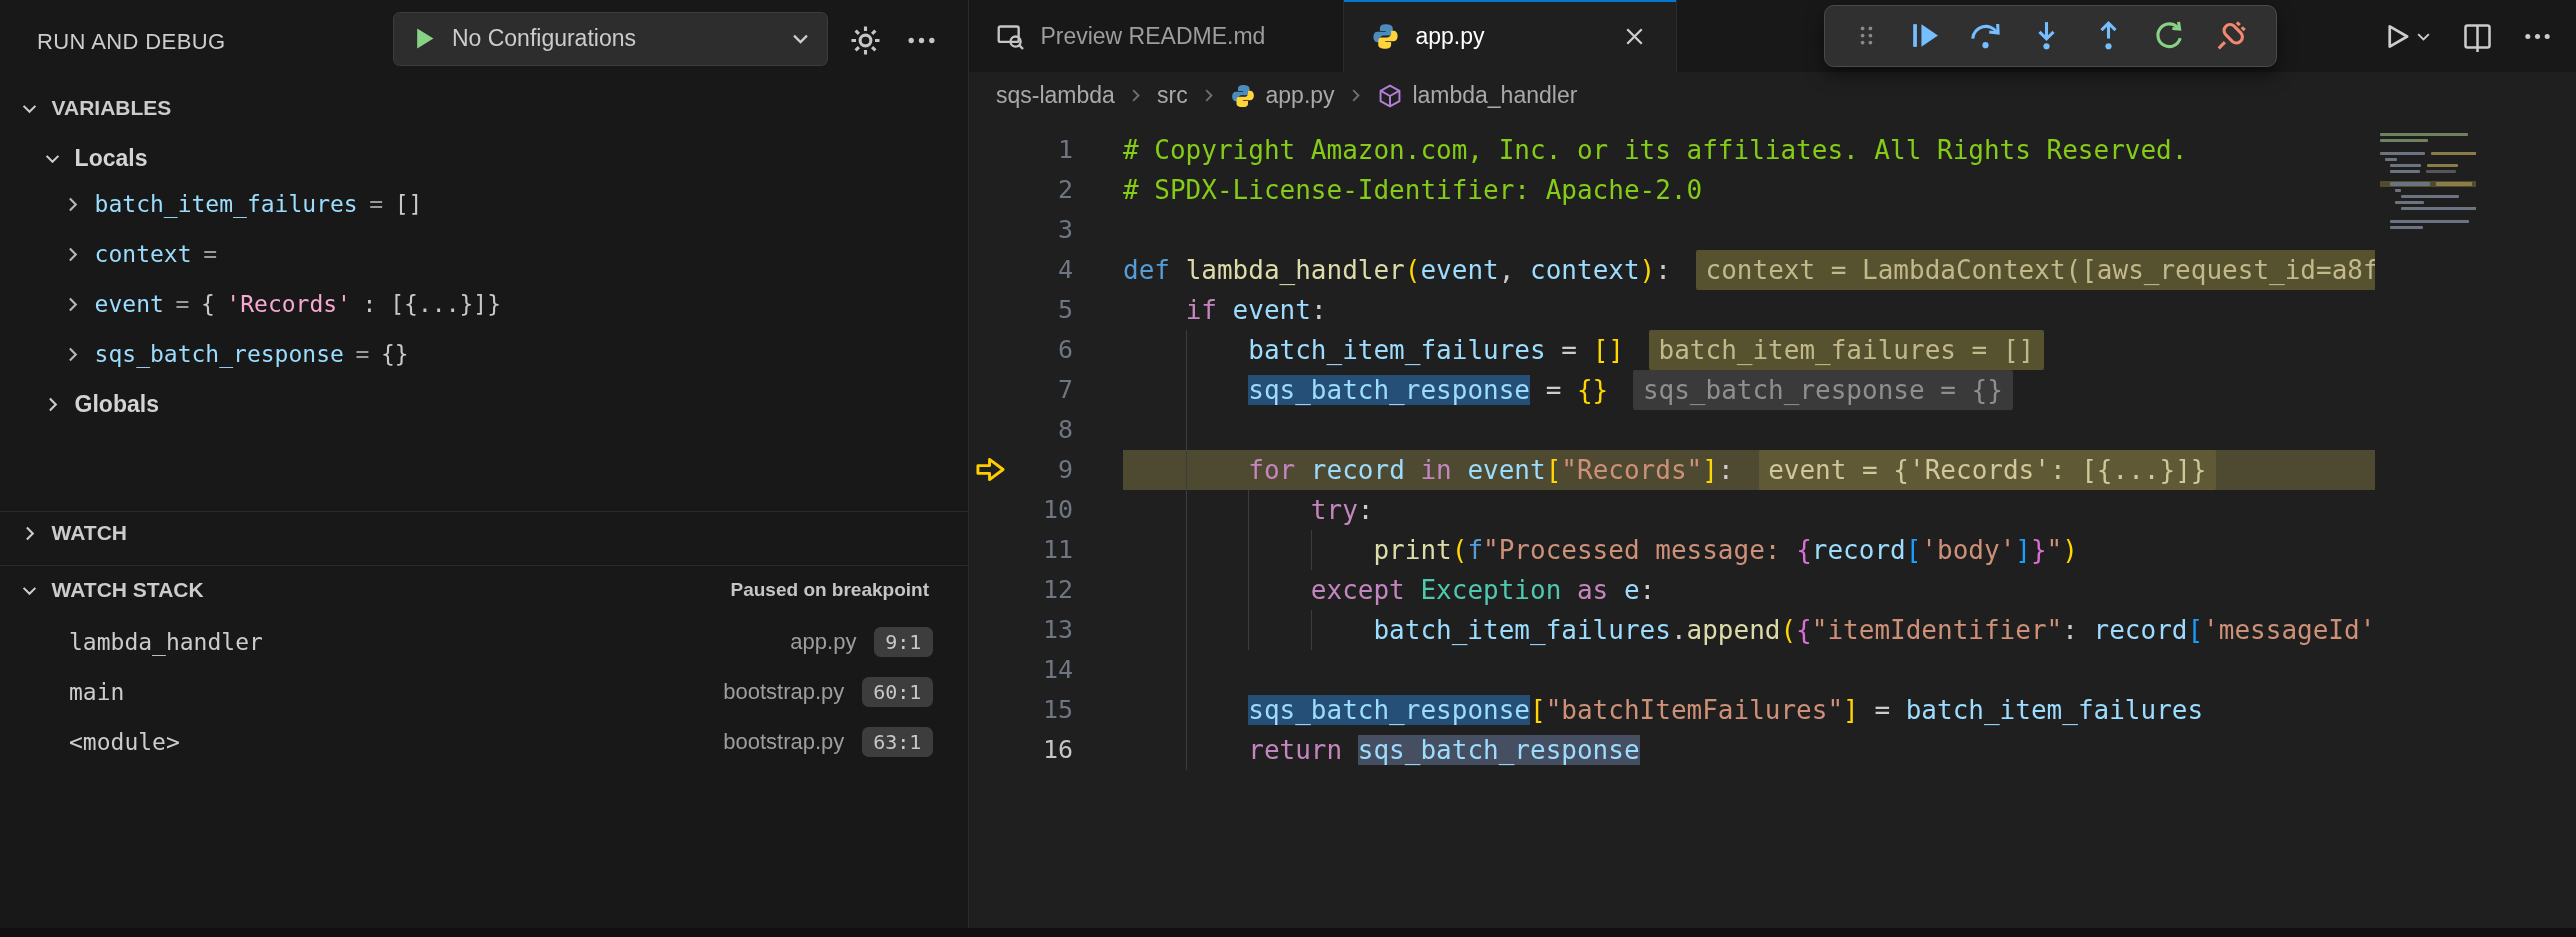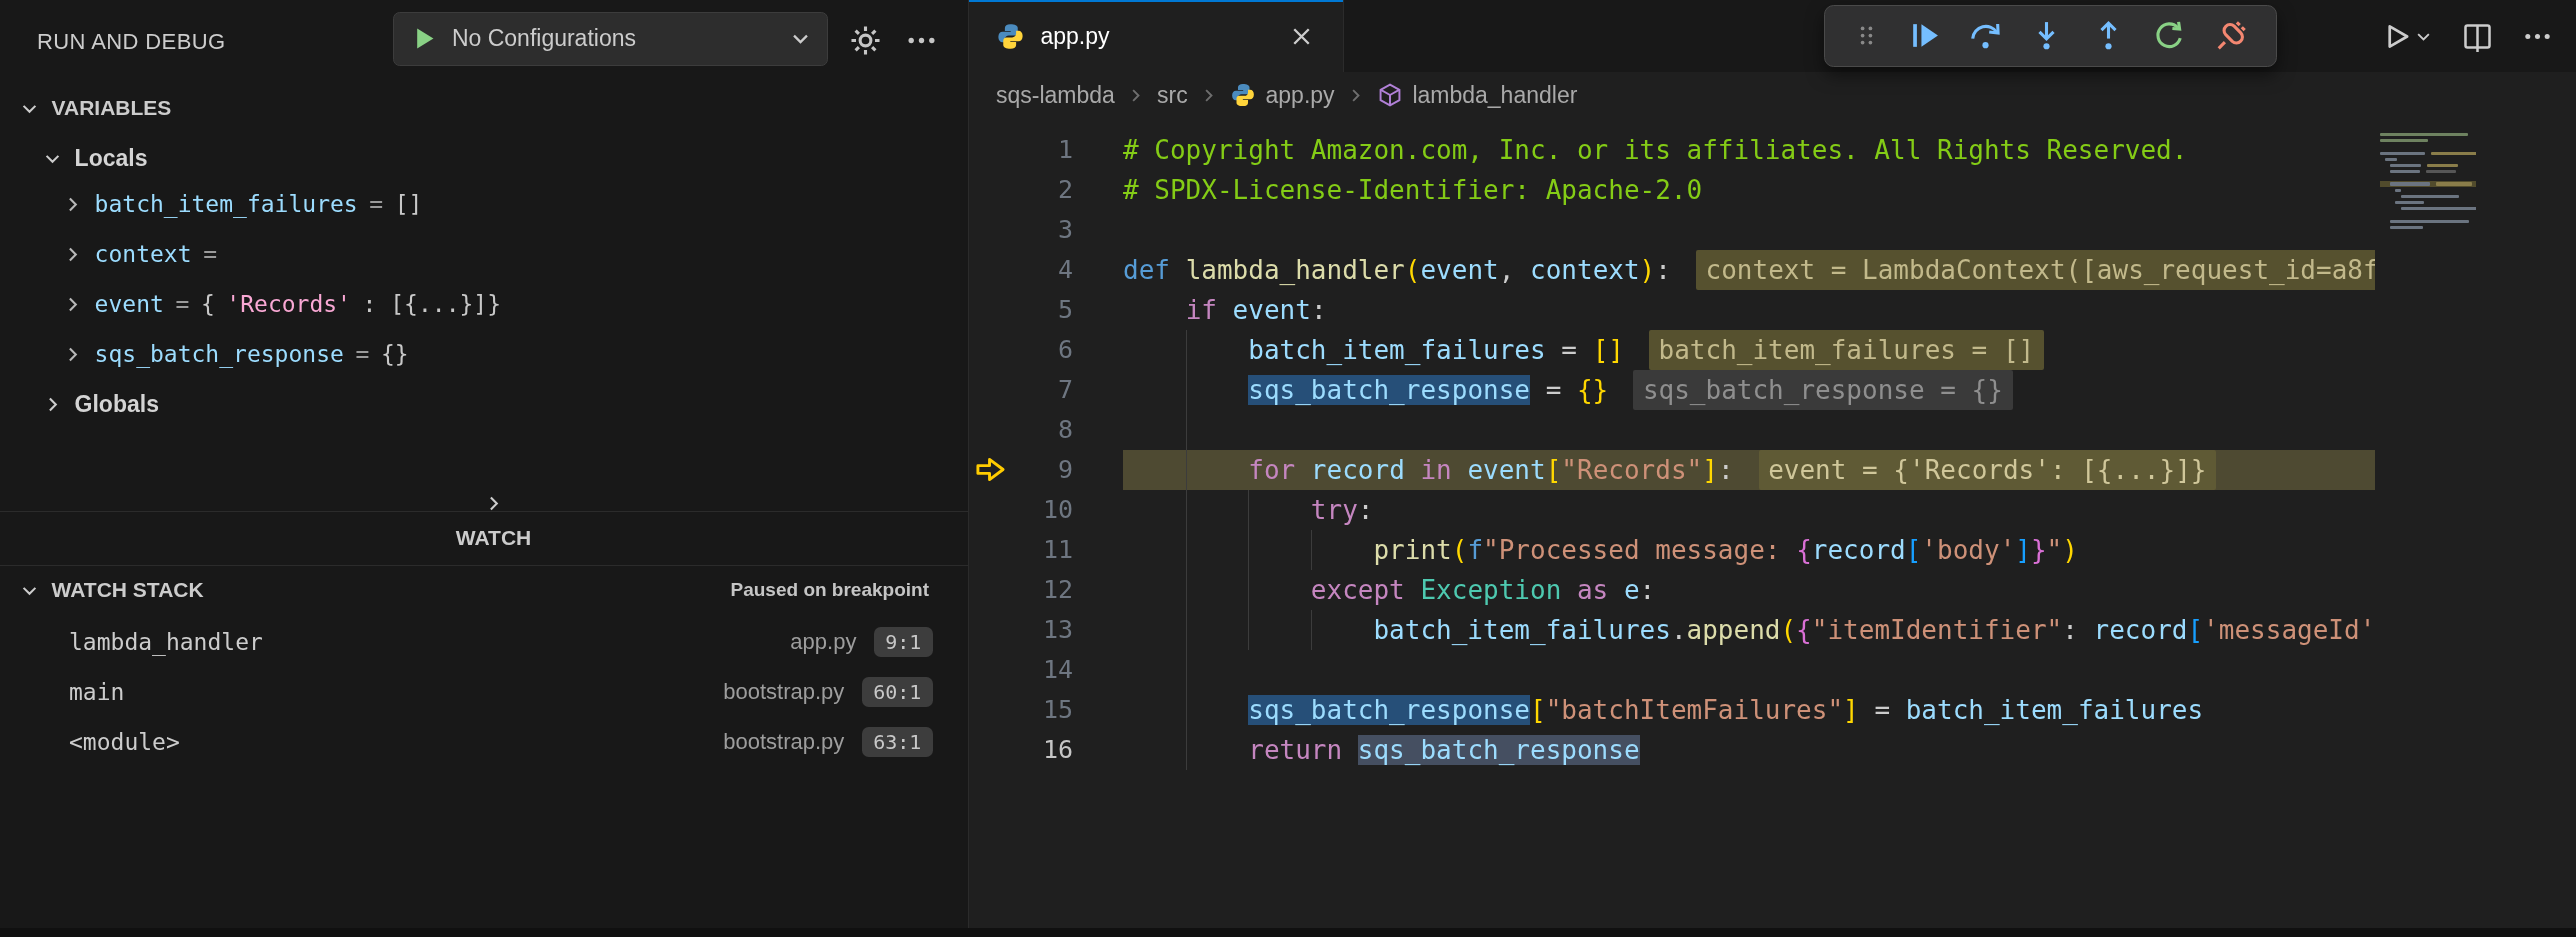--- a/index.html
+++ b/index.html
@@ -18,21 +18,21 @@
   .config-dropdown .play{width:29px;height:29px;}
   .config-label{flex:1;font-size:23px;color:#cccccc;white-space:nowrap;overflow:hidden;}
   .config-chevron{width:23px;height:23px;color:#cccccc;}
   .hdr-btn{position:absolute;top:24px;width:33px;height:33px;color:#c5c5c5;cursor:pointer;}
   .hdr-btn.settings{left:849px;}
   .hdr-btn.more{left:905px;}
 
   .sec-row{position:absolute;left:0;right:0;height:46px;display:flex;align-items:center;gap:11.6px;font-weight:700;font-size:21px;color:#cccccc;padding-left:19px;box-sizing:border-box;cursor:pointer;}
   .sec-row .chev{width:21px;height:21px;color:#cccccc;}
   .sec-variables{top:85px;}
-  .sec-watch{top:493px;flex-direction:column;}
+  .sec-watch{top:510px;}
   .sec-callstack{top:567px;}
   .stack-status{margin-left:auto;margin-right:39px;font-size:19px;font-weight:700;color:#c5c5c5;}
 
   .tree-row{position:absolute;height:46px;display:flex;align-items:center;gap:11.6px;font-size:23px;font-weight:600;color:#d4d4d4;cursor:pointer;}
   .tree-locals{top:135px;left:42px;}
   .tree-globals{top:381px;left:42px;}
   .tree-row .chev{width:21px;height:21px;color:#cccccc;}
 
   .var-list{position:absolute;top:179px;left:0;right:0;}
   .var-row{height:50px;display:flex;align-items:center;gap:11.6px;padding-left:62px;font-family:"DejaVu Sans Mono",monospace;font-size:23px;white-space:nowrap;overflow:hidden;cursor:pointer;}
@@ -67,21 +67,21 @@
   .editor-actions{position:absolute;right:23px;top:0;height:72px;display:flex;align-items:center;gap:29px;z-index:6;}
   .action-btn{width:31px;height:31px;color:#cccccc;cursor:pointer;}
   .run-group{display:flex;align-items:center;gap:1.9px;cursor:pointer;}
   .run-chev{width:19px;height:19px;color:#cccccc;}
 
   .debug-toolbar{position:absolute;left:855px;top:4.8px;width:451px;height:60px;background:#303031;border:1px solid #4a4a4a;border-radius:9.6px;box-shadow:0 7.7px 17.3px rgba(0,0,0,.5);display:flex;align-items:center;justify-content:space-evenly;z-index:5;}
   .dbg-btn{width:33px;height:33px;cursor:pointer;}
   .dbg-grip{width:25px;height:25px;cursor:grab;}
 
   .breadcrumb{position:absolute;top:72px;left:0;right:212px;height:46px;display:flex;align-items:center;padding-left:27px;gap:11.6px;font-size:23px;color:#a9a9a9;background:#1f1f1f;white-space:nowrap;}
-  .crumb{display:flex;align-items:flex-start;gap:9.6px;cursor:pointer;}
+  .crumb{display:flex;align-items:flex-end;gap:9.6px;cursor:pointer;}
   .crumb .icon{width:26px;height:26px;}
   .crumb-sep{width:19px;height:19px;color:#6e6e6e;}
 
   .code-area{position:absolute;top:118px;left:0;right:0;bottom:0;overflow:hidden;font-family:"DejaVu Sans Mono",monospace;font-size:26px;line-height:40px;padding-top:11.6px;box-sizing:border-box;}
   .code-line{display:flex;height:40px;}
   .gutter{flex:none;width:154px;position:relative;box-sizing:border-box;padding-right:50px;text-align:right;color:#6e7681;font-size:25px;}
   .lnum{display:inline-block;line-height:40px;}
   .lnum.active{color:#c6c6c6;}
   .dbg-arrow{position:absolute;left:5.8px;top:4.8px;width:31px;height:31px;}
   .line-content{position:relative;flex:1;white-space:pre;color:#cccccc;}
@@ -246,20 +246,30 @@
         <span class="frame-name">&lt;module&gt;</span>
         <span class="frame-file">bootstrap.py</span>
         <span class="pos-badge">63:1</span>
       </div>
     </div>
 </div>
 
 <div class="editor">
   <div class="tabbar">
     <div class="tabs">
+        <div class="tab">
+          <span class="icon ">
+            <svg viewBox="0 0 16 16" fill="none" stroke="#c5c5c5" stroke-width="1.3">
+              <rect x="1.5" y="2.5" width="11" height="8.5" rx="1"></rect>
+              <circle cx="10.8" cy="10.8" r="2.8"></circle>
+              <path d="M12.9 12.9l2 2"></path>
+            </svg>
+          </span>
+          <span class="tab-label">Preview README.md</span>
+        </div>
         <div class="tab active">
           <span class="icon ">
             <svg viewBox="0 0 16 16">
               <path fill="#4B8BBE" d="M7.9 1.2c-1.9 0-3 .8-3 2.1v1.6h3.2v.5H3.6c-1.3 0-2.3 1-2.3 2.9 0 1.8 1 2.9 2.3 2.9h1.3V9.6c0-1.2 1-2.1 2.2-2.1h3.2c1 0 1.7-.8 1.7-1.8V3.3c0-1.3-1.5-2.1-4.1-2.1z"></path>
               <path fill="#FFD43B" d="M8.1 14.8c1.9 0 3-.8 3-2.1v-1.6H7.9v-.5h4.5c1.3 0 2.3-1 2.3-2.9 0-1.8-1-2.9-2.3-2.9h-1.3v1.6c0 1.2-1 2.1-2.2 2.1H5.7c-1 0-1.7.8-1.7 1.8v2.4c0 1.3 1.5 2.1 4.1 2.1z"></path>
             </svg>
           </span>
           <span class="tab-label">app.py</span>
           <span class="icon tab-close">
             <svg viewBox="0 0 16 16">

